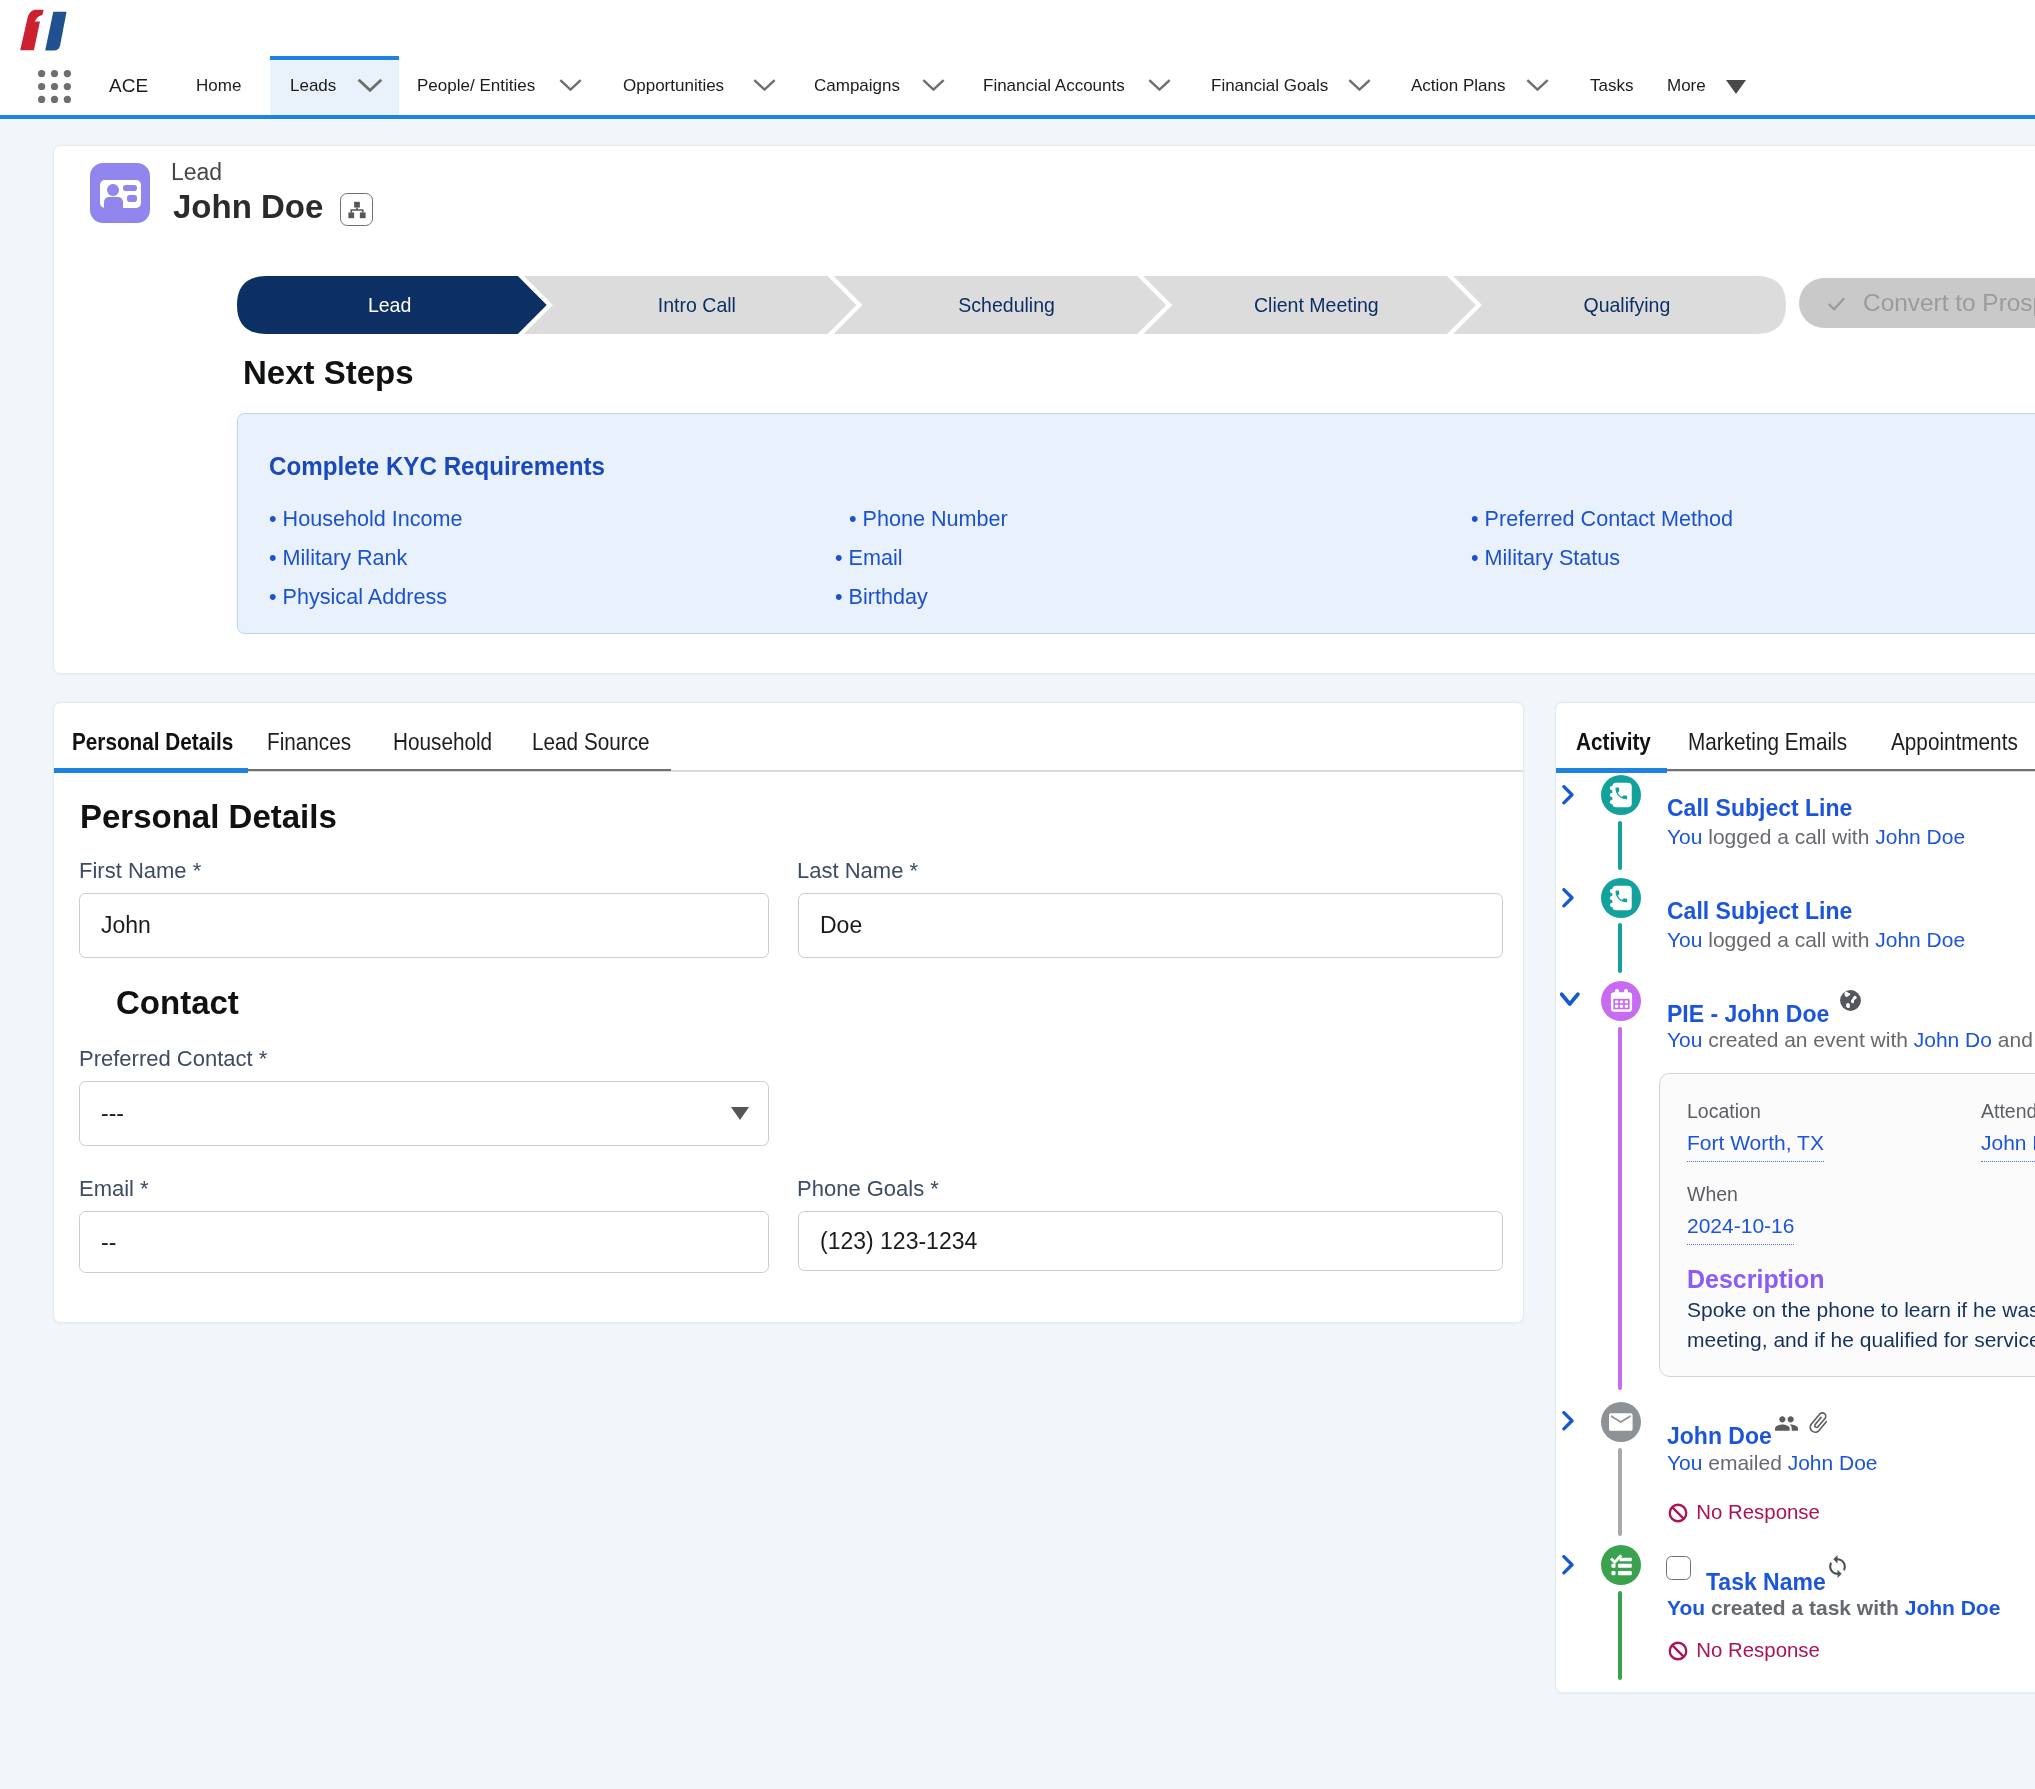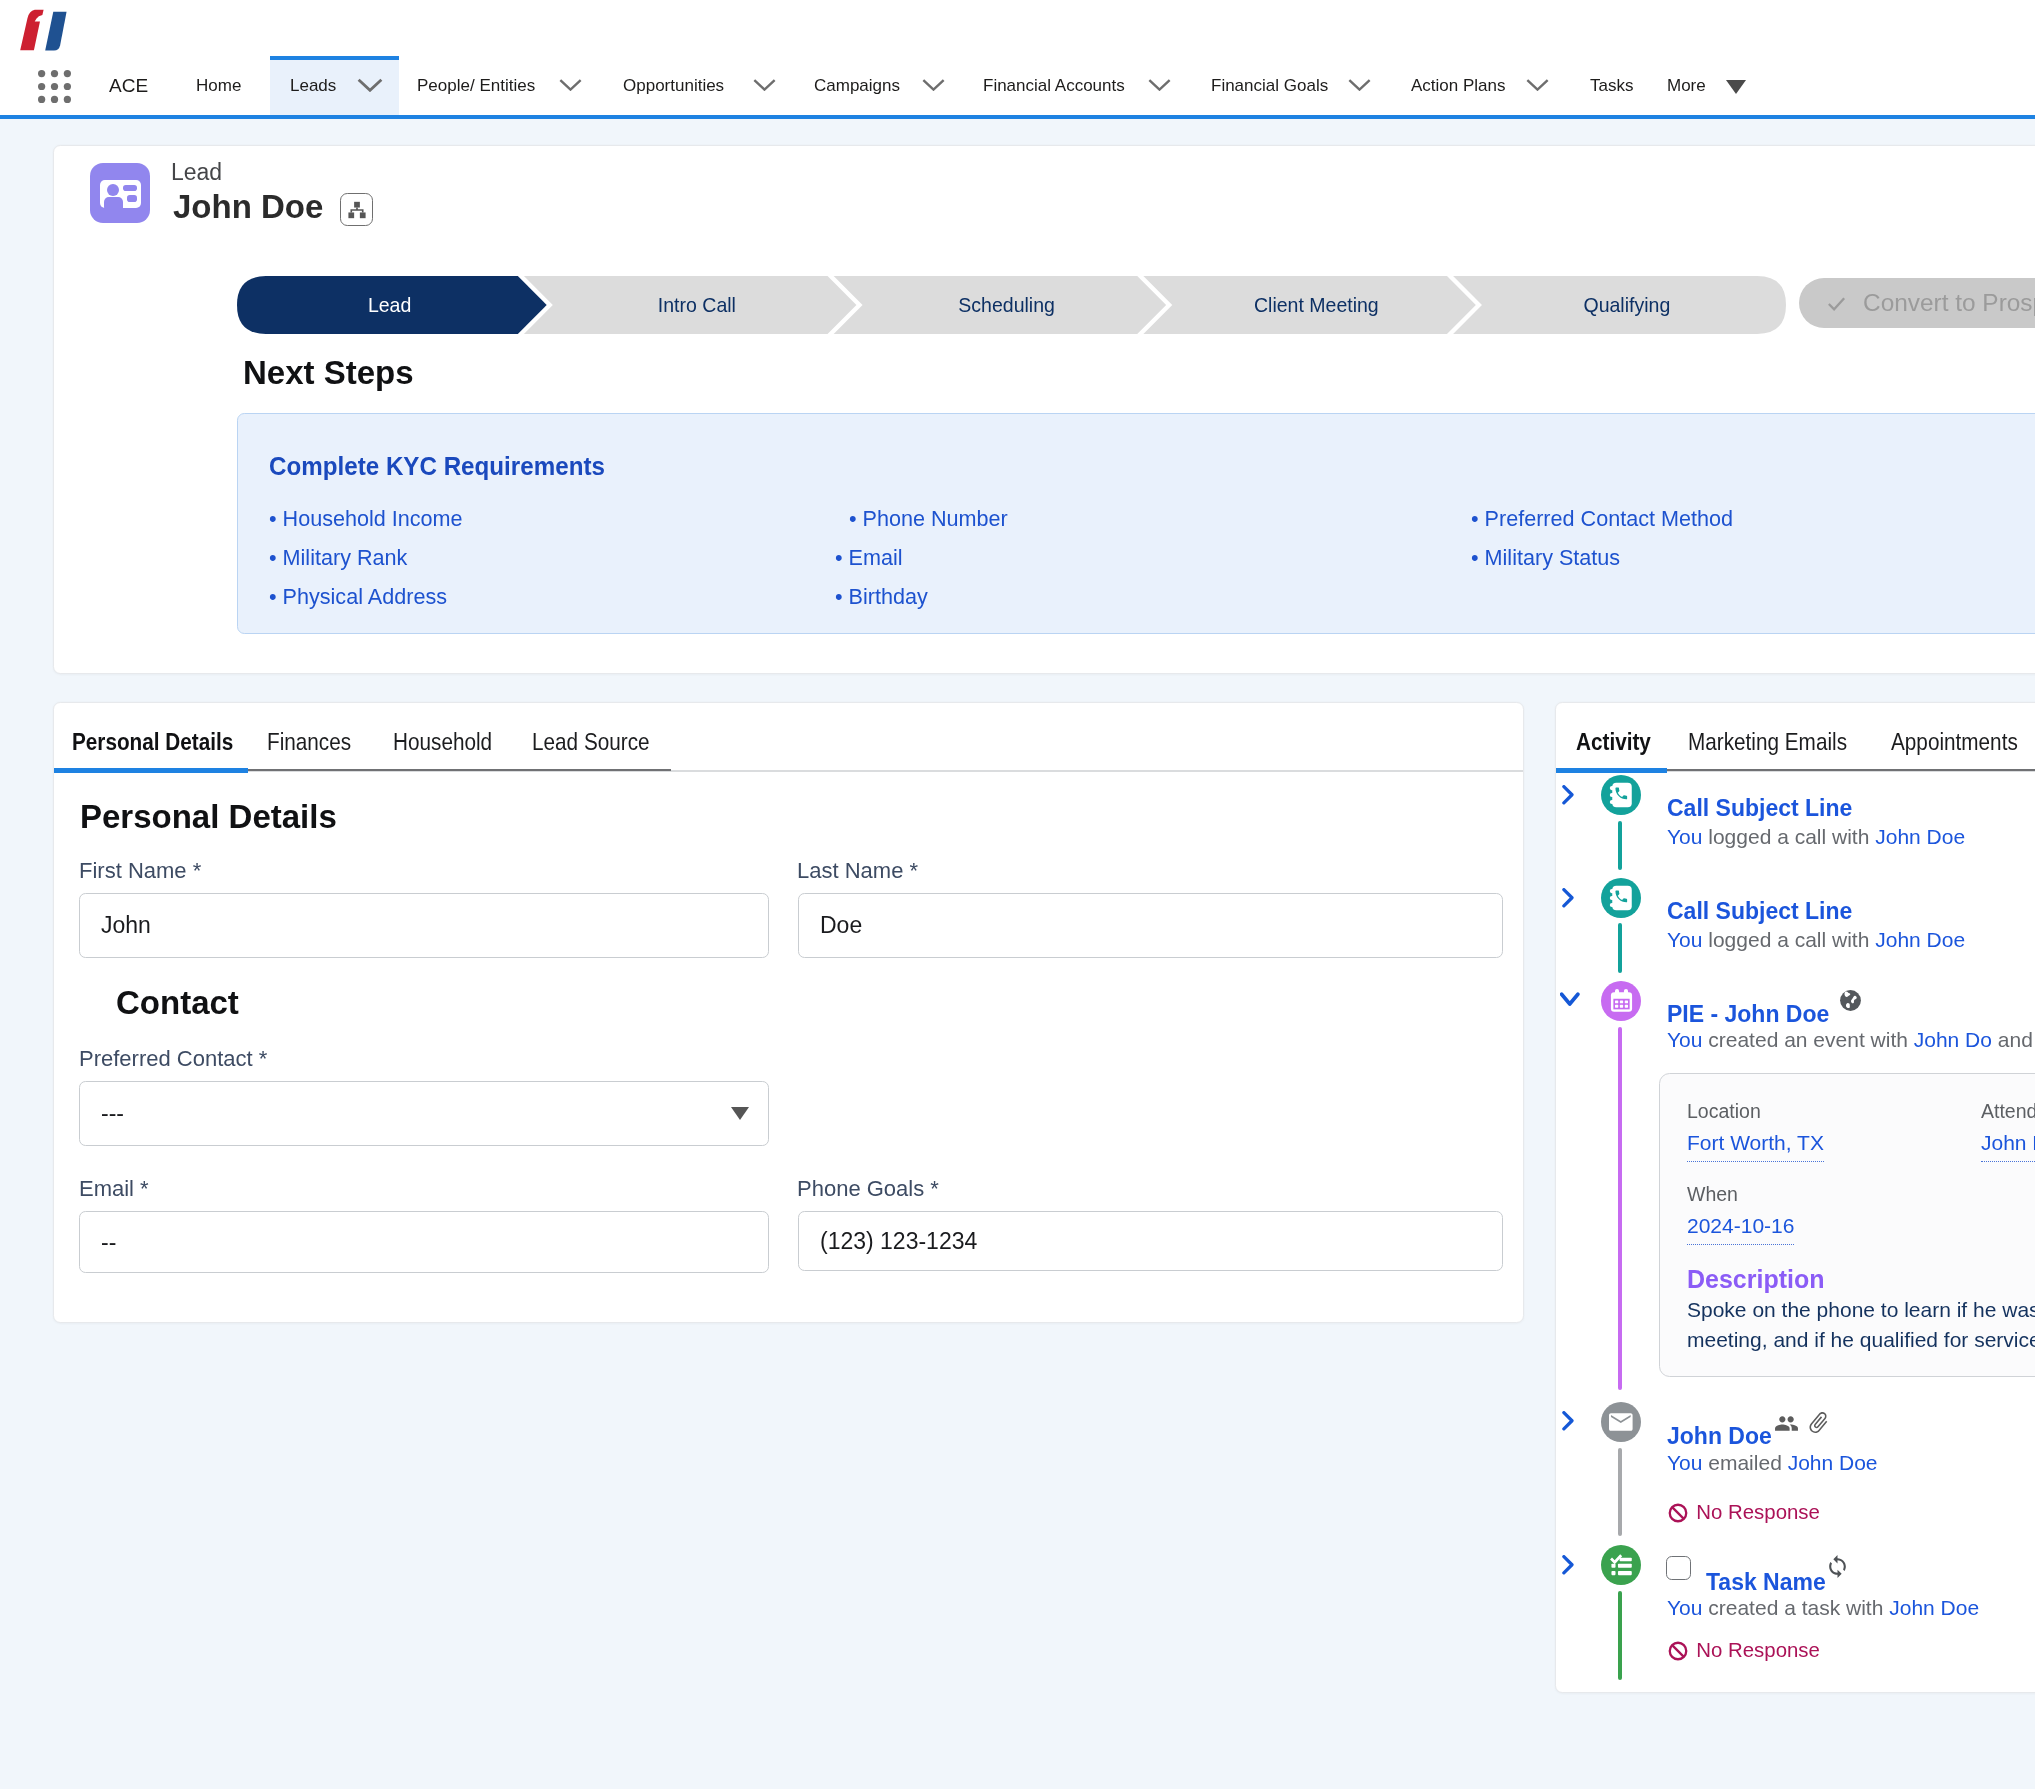--- a/index.html
+++ b/index.html
@@ -296,21 +296,21 @@
         <rect x="3" y="21" width="5" height="5" rx="1"></rect>
           <rect x="11" y="21" width="17" height="5" rx="1"></rect>
       </svg>
     </div>
     <div class="abs" style="left:1666px;top:1556px;width:25px;height:24.4px;border:1.6px solid #6f7276;border-radius:5.7px;background:#fff;"></div>
     <div class="tl-title" style="left:1706px;top:1558px;">Task Name</div>
     <svg class="abs" style="left:1825px;top:1554px" width="25" height="25" viewBox="0 0 24 24" fill="#4e5256">
         <path d="M12 4V1L8 5l4 4V6c3.31 0 6 2.69 6 6 0 1.01-.25 1.97-.7 2.8l1.46 1.46C19.54 15.03 20 13.57 20 12c0-4.42-3.58-8-8-8zm0 14c-3.31 0-6-2.69-6-6 0-1.01.25-1.97.7-2.8L5.24 7.74C4.46 8.97 4 10.43 4 12c0 4.42 3.58 8 8 8v3l4-4-4-4v3z"></path>
       </svg>
 
-    <div class="tl-sub" style="left:1667px;top:1596px;"><span class="bl">You</span> created a task with <span class="bl">John Doe</span></div>
+    <div class="tl-sub" style="left:1667px;top:1596px;font-weight:bold;"><span class="bl">You</span> created a task with <span class="bl">John Doe</span></div>
     <div class="nores" style="left:1667px;top:1639px;">
       <svg width="22" height="22" viewBox="0 0 24 24" fill="none" stroke="#ab1257" stroke-width="2.5">
           <circle cx="12" cy="12" r="9"></circle>
           <line x1="5.9" y1="5.9" x2="18.1" y2="18.1"></line>
         </svg>
       <span>No Response</span>
     </div>
   </div>
 </div>
 

